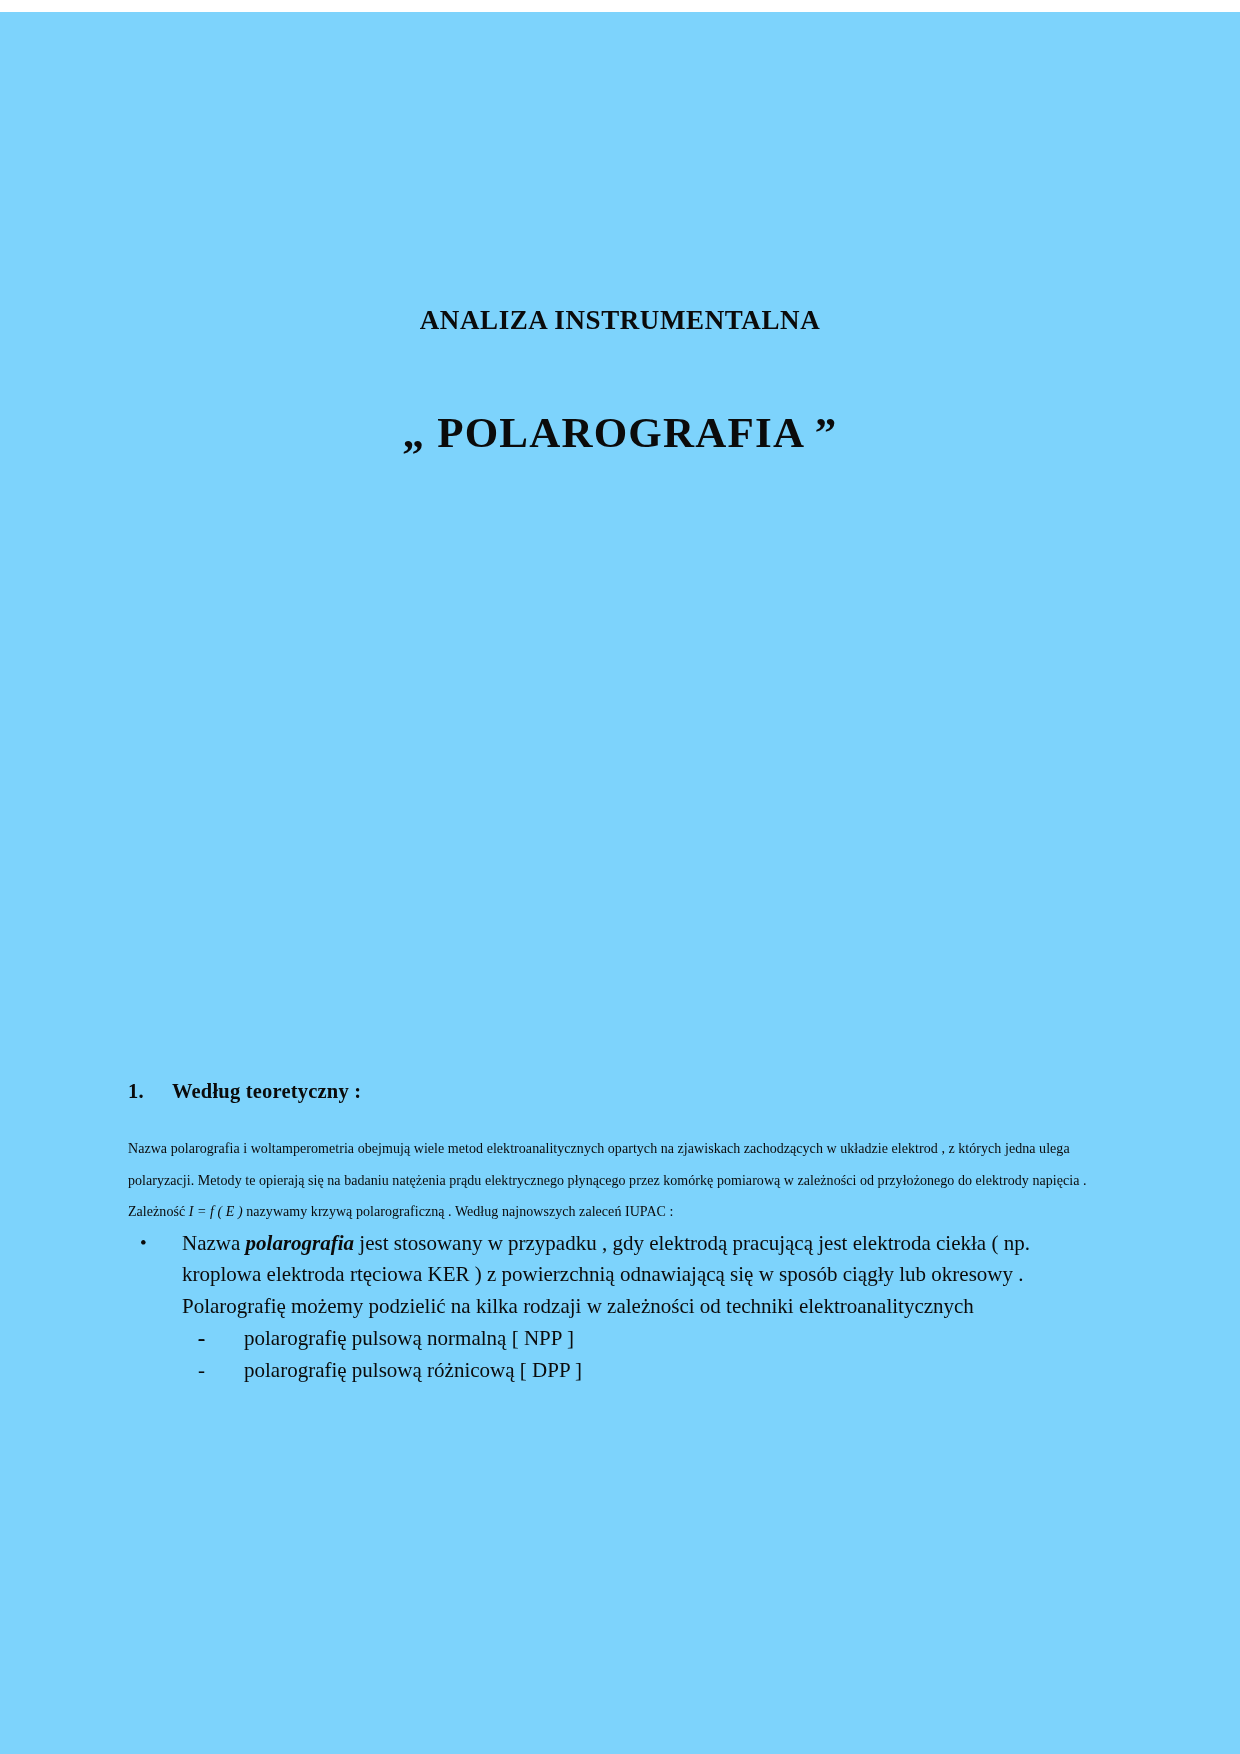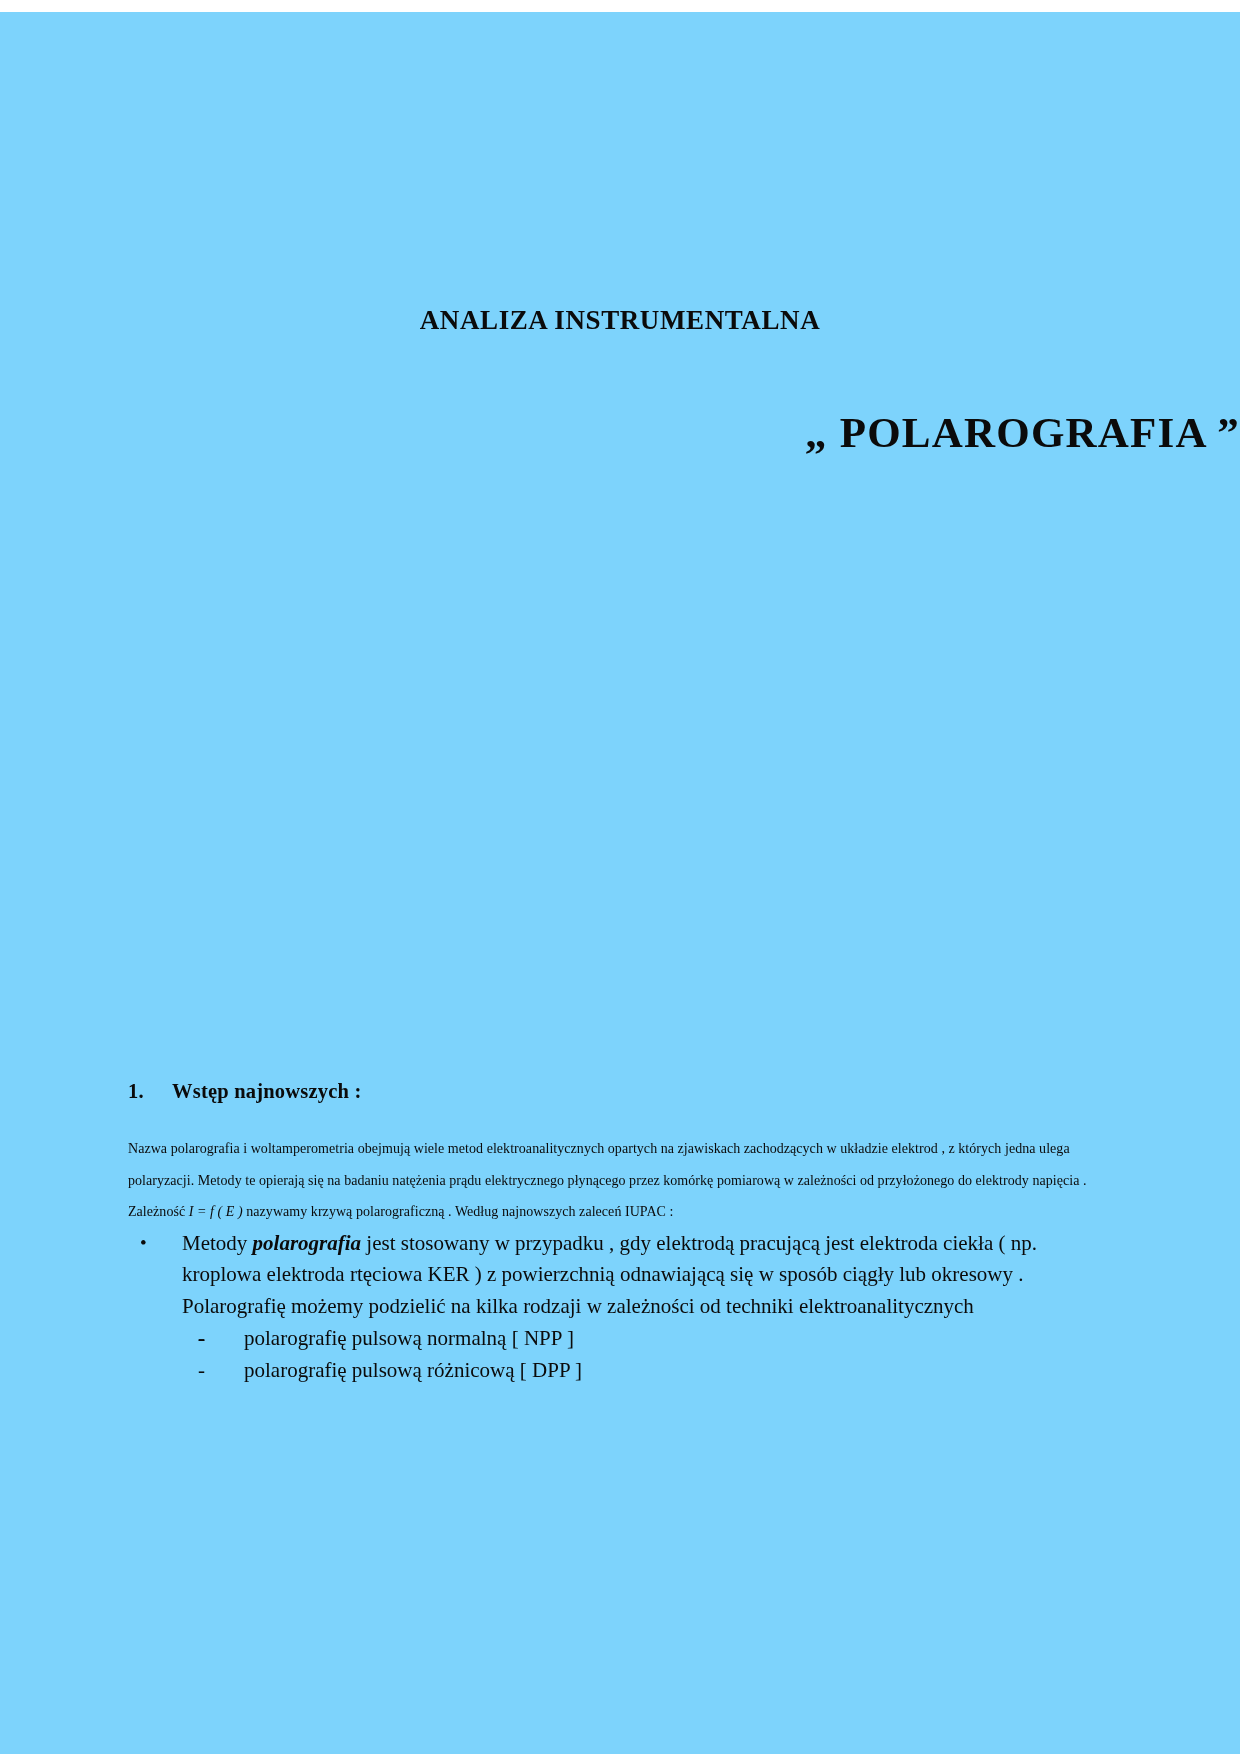--- a/index.html
+++ b/index.html
@@ -37,21 +37,21 @@
     letter-spacing: 0.6px;
     line-height: 1.2;
     margin: 0;
   }
 
   .doc-maintitle {
     position: absolute;
     left: 0;
     right: 0;
     top: 396px;
-    text-align: right;
+    text-align: center;
     font-size: 43px;
     font-weight: bold;
     letter-spacing: 1.2px;
     line-height: 1.15;
     margin: 0;
   }
 
   .doc-maintitle .q {
     font-weight: bold;
   }
@@ -149,33 +149,33 @@
 
   <h2 class="doc-maintitle">
     <span class="q">„</span>
     <span>POLAROGRAFIA</span>
     <span class="q">”</span>
   </h2>
 
   <div class="content">
 
     <p class="section-heading">
-      <span class="num">1.</span><span>Wstęp najnowszych :</span>
+      <span class="num">1.</span><span>Według teoretyczny :</span>
     </p>
 
     <p class="body-paragraph">
       <span>Nazwa polarografia  i woltamperometria obejmują wiele metod elektroanalitycznych opartych na zjawiskach zachodzących w układzie elektrod , z których jedna ulega polaryzacji. Metody te opierają się na badaniu natężenia prądu elektrycznego płynącego przez komórkę pomiarową w zależności od przyłożonego do elektrody napięcia . Zależność</span>
       <span class="formula">I = f ( E )</span>
       <span>nazywamy krzywą polarograficzną . Według najnowszych zaleceń IUPAC :</span>
     </p>
 
     <ul class="bullet-list">
       <li class="bullet-item">
         <span class="bullet-mark">•</span>
-        <span>Metody</span>
+        <span>Nazwa</span>
         <span class="bold-italic">polarografia</span>
         <span>jest stosowany w przypadku , gdy elektrodą pracującą  jest elektroda ciekła ( np. kroplowa elektroda rtęciowa  KER ) z powierzchnią odnawiającą się w sposób ciągły lub okresowy . Polarografię możemy podzielić na kilka rodzaji  w zależności od techniki elektroanalitycznych</span>
       </li>
     </ul>
 
     <ul class="dash-list">
       <li class="dash-item">
         <span class="dash-mark">-</span>
       </li>
       <li class="dash-item">

